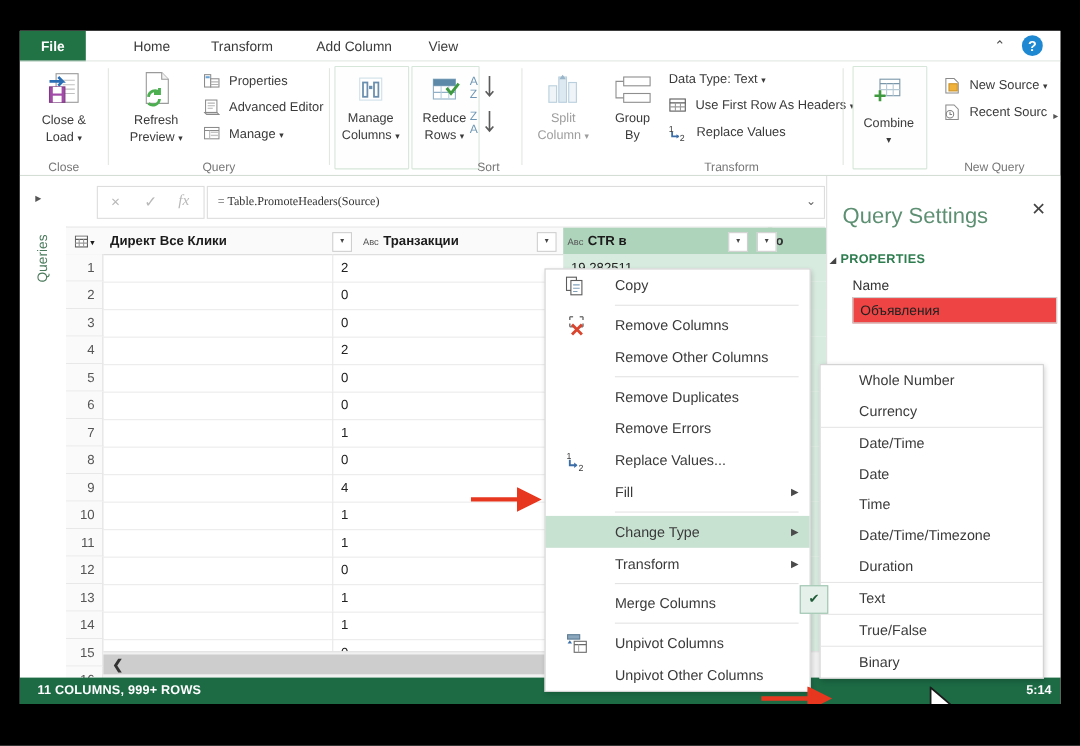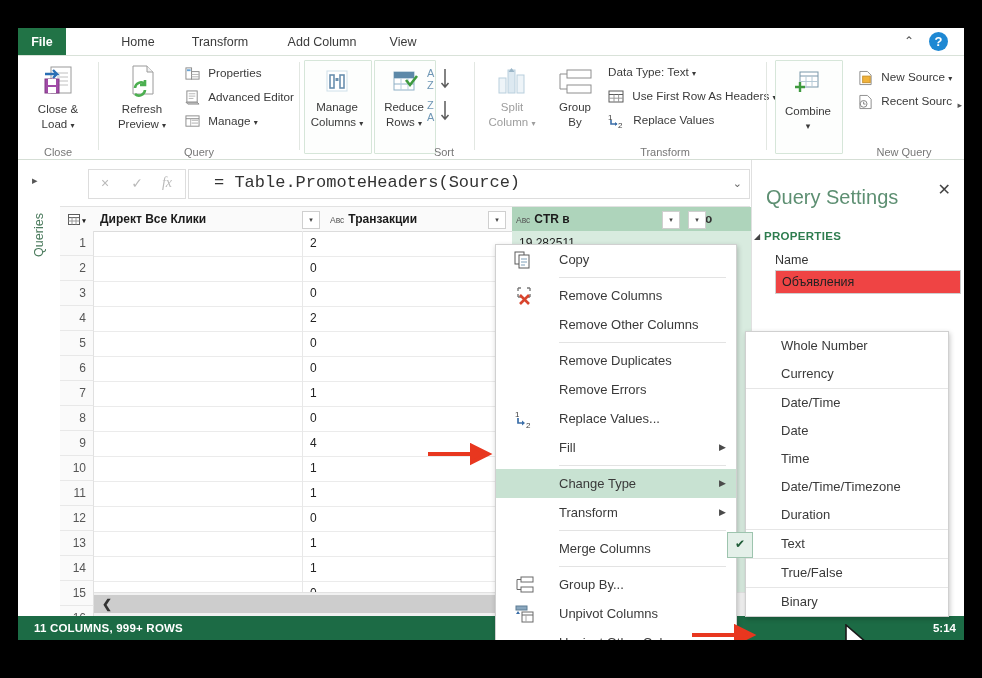--- a/index.html
+++ b/index.html
@@ -31,21 +31,21 @@
   .smallrow{position:absolute;font-size:11.7px;color:#3a3a3a;white-space:nowrap;}
   .boxed{position:absolute;border:1px solid #d6e6d9;border-radius:1px;background:#fdfefd;}
   .ico{display:inline-block;vertical-align:middle;}
 
   
   .fxbar{position:absolute;left:42px;top:132px;width:690px;height:46px;background:#fff;}
   .fxbtns{position:absolute;left:28px;top:9px;width:96px;height:28px;border:1px solid #ddd;background:#fff;}
   .fxbtns span{position:absolute;top:0;height:26px;line-height:26px;text-align:center;width:32px;color:#b9b9b9;font-size:14px;}
   .fxf{font-style:italic;color:#555;font-size:14px;font-family:"Liberation Serif",serif;}
   .fxinput{position:absolute;left:128px;top:9px;width:560px;height:28px;border:1px solid #ddd;background:#fff;}
-  .fxinput .txt{position:absolute;left:25px;top:0;line-height:26px;font-size:17px;color:#333;font-family:Liberation Mono, monospace;}
+  .fxinput .txt{position:absolute;left:9px;top:0;line-height:26px;font-size:11px;color:#333;font-family:Liberation Serif, serif;}
   .fxinput .chev{position:absolute;right:7px;top:0;line-height:26px;color:#666;font-size:11px;}
 
   
   .rail{position:absolute;left:0;top:132px;width:42px;height:456px;background:#fff;border-right:1px solid #e6e6e6;}
   .rail .vtext{position:absolute;left:-19px;top:68px;width:80px;transform:rotate(-90deg);font-size:12.5px;color:#4a7a5c;text-align:center;}
   .rail .arr{position:absolute;left:14px;top:14px;font-size:11px;color:#555;}
 
   
   .grid{position:absolute;left:42px;top:178px;width:690px;height:410px;background:#fff;border-top:1px solid #e2e2e2;}
   .colhdr{position:absolute;left:0;top:0;width:690px;height:24px;background:#fafafa;border-bottom:1px solid #dcdcdc;}
@@ -98,21 +98,21 @@
   
   .arrow{position:absolute;z-index:90;}
   .cursor{position:absolute;z-index:95;}
 </style>
 </head>
 <body>
 
 <div class="screen">
 
   <div class="tabbar">
-    <div class="tab file" style="left:0;width:48px;">File</div>
+    <div class="tab file" style="left:0;width:60px;">File</div>
     <div class="tab" style="left:92px;width:56px;">Home</div>
     <div class="tab" style="left:158px;width:88px;">Transform</div>
     <div class="tab" style="left:255px;width:98px;">Add Column</div>
     <div class="tab" style="left:360px;width:50px;">View</div>
     <div class="collapse-chevron">⌃</div>
     <div class="helpbtn">?</div>
   </div>
 
   <div class="ribbon">
 
@@ -521,25 +521,20 @@
             <path d="M8 11.5 l3 2.5 l-3 2.5" fill="#3b6ea8"></path>
           </svg></span><span>Replace Values...</span></div>
       <div class="mi"><span>Fill</span><span class="sub">▶</span></div>
       <div class="msep"></div>
       <div class="mi hl"><span>Change Type</span><span class="sub">▶</span></div>
       <div class="mi"><span>Transform</span><span class="sub">▶</span></div>
       <div class="msep"></div>
       <div class="mi"><span>Merge Columns</span></div>
       <div class="msep"></div>
       <div class="mi"><span class="mico"><svg width="20" height="20" viewBox="0 0 20 20">
-            <rect x="7" y="2" width="12" height="5" fill="#fff" stroke="#6a6a6a"></rect>
-            <rect x="7" y="12" width="12" height="5" fill="#fff" stroke="#6a6a6a"></rect>
-            <path d="M7 4.5 h-4 v10 h4" fill="none" stroke="#6a6a6a"></path>
-          </svg></span><span>Group By...</span></div>
-      <div class="mi"><span class="mico"><svg width="20" height="20" viewBox="0 0 20 20">
             <rect x="8" y="8" width="11" height="10" fill="#fff" stroke="#6a6a6a"></rect>
             <line x1="8" y1="11" x2="19" y2="11" stroke="#6a6a6a"></line>
             <line x1="12" y1="11" x2="12" y2="18" stroke="#a9a9a9"></line>
             <rect x="2" y="2" width="11" height="4" fill="#8aa7be" stroke="#5c7c94"></rect>
             <path d="M4 7 l2 3 l-4 0 z" fill="#3b6ea8"></path>
           </svg></span><span>Unpivot Columns</span></div>
       <div class="mi"><span>Unpivot Other Columns</span></div>
     </div>
 
   <div class="submenu" id="submenu-host">

